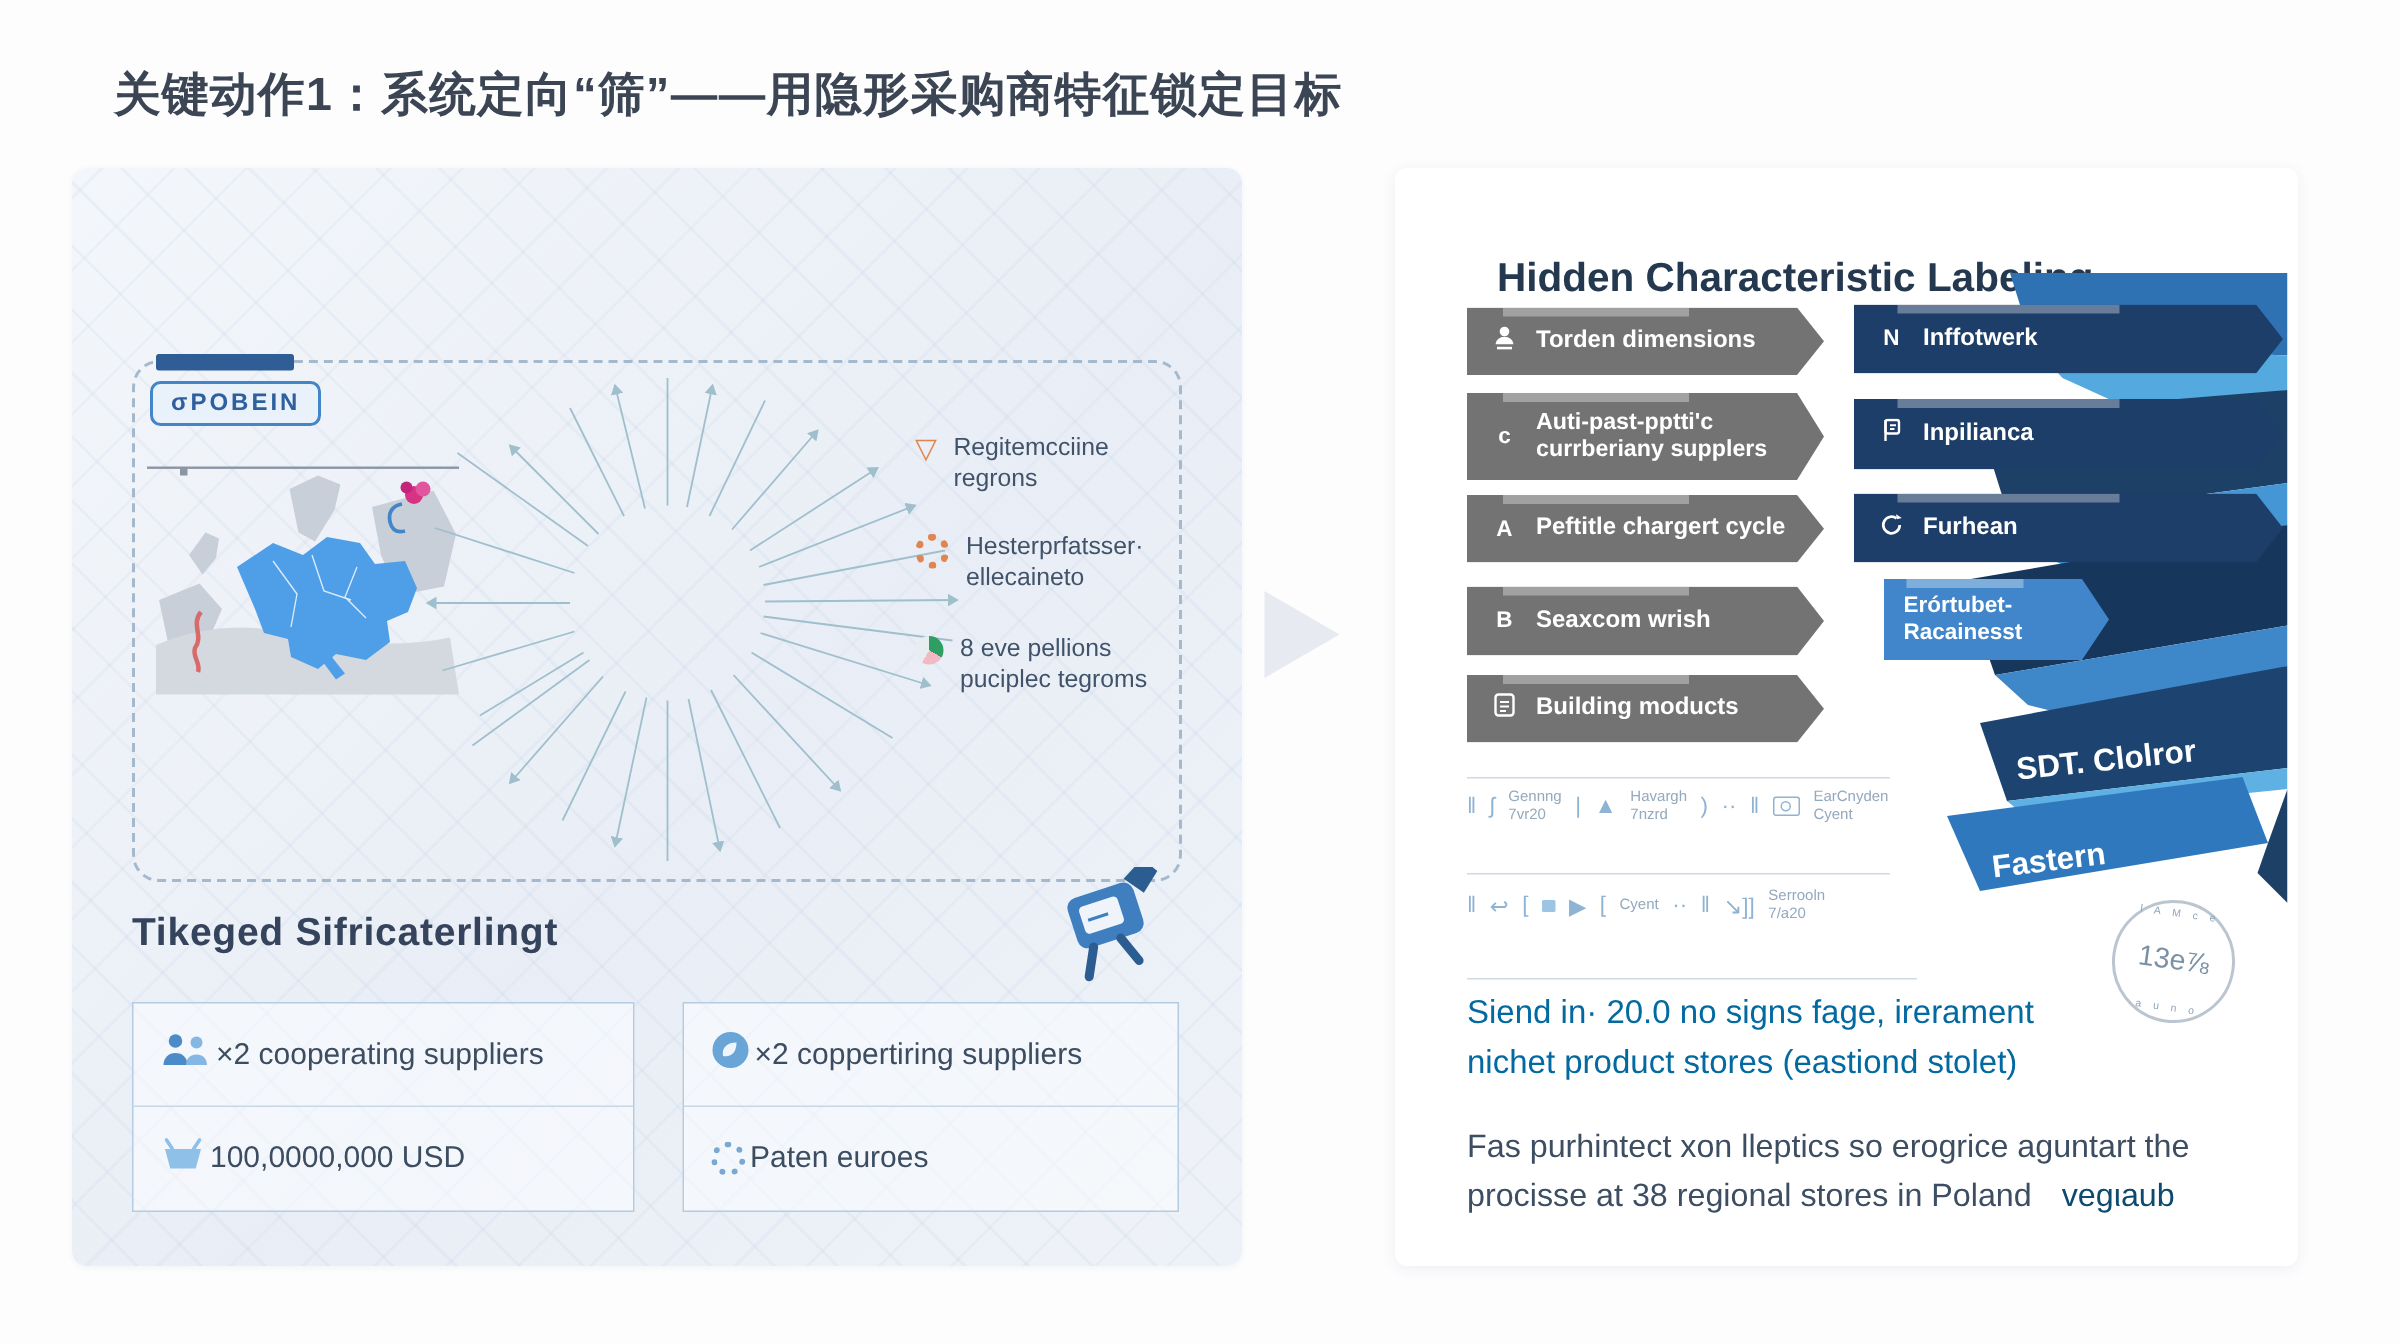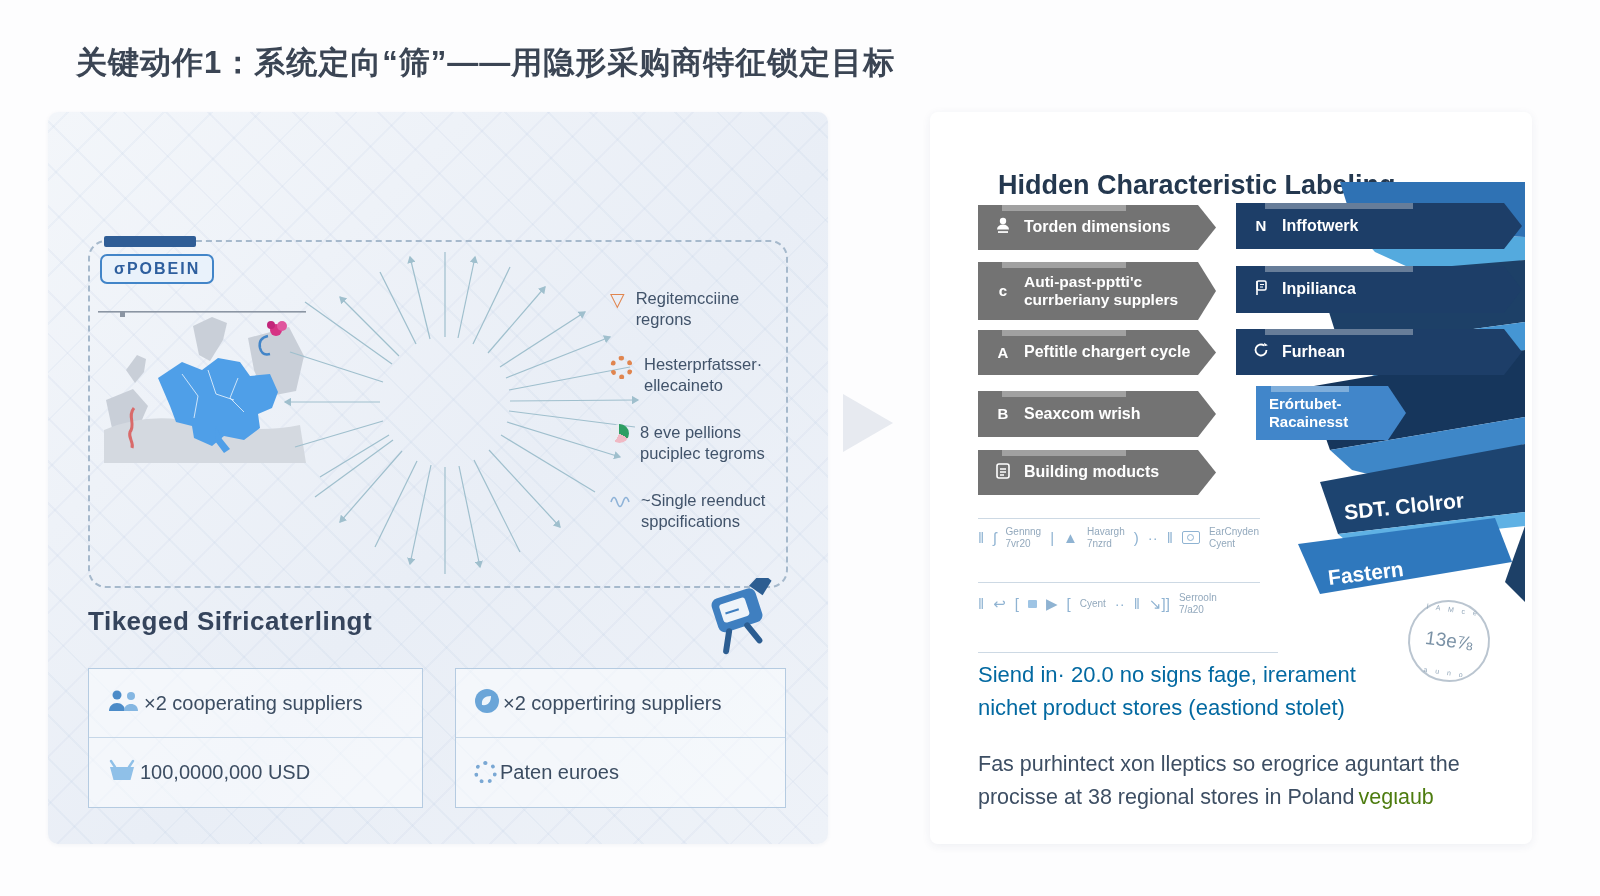--- a/index.html
+++ b/index.html
@@ -84,21 +84,21 @@
   .camlens::after{content:"";position:absolute;left:4px;top:1.5px;width:5px;height:5px;
     border:1.5px solid #8fb3d2;border-radius:50%;}
   .bluesq{display:inline-block;width:9px;height:8px;background:#9ec4e4;border-radius:1px;}
   .stamp{position:absolute;left:478px;top:488px;width:78px;height:78px;border:2px solid rgba(130,150,170,.55);
     border-radius:50%;color:#7b92a6;transform:rotate(8deg);z-index:2;
     display:flex;align-items:center;justify-content:center;font-size:19px;}
   .ring{position:absolute;left:0;right:0;text-align:center;font-size:7px;letter-spacing:3px;color:#90a5b8;}
   .ring.top{top:4px}.ring.bottom{bottom:4px}
   .gray-note{position:absolute;left:48px;top:546px;font-size:22px;color:#0369a1;line-height:1.5;z-index:2;}
   .dark-note{position:absolute;left:48px;top:636px;font-size:21.5px;color:#3d4e63;line-height:1.55;z-index:2;}
-  .lightword{color:#4d7c0f;margin-left:4px;text-align:right;}
+  .lightword{color:#0c4a6e;margin-left:20px;text-align:right;}
 </style>
 </head>
 <body>
 
 <div id="stage">
 
   <h1 class="title">关键动作1：系统定向“筛”——用隐形采购商特征锁定目标</h1>
 
   <section class="card-left">
 
@@ -180,31 +180,20 @@
           <span>ellecaineto</span>
         </span>
       </div>
       <div class="spoke-label sl3">
         <span class="sp-icon pieic"></span>
         <span class="sp-text">
           <span>8 eve pellions</span><br>
           <span>puciplec tegroms</span>
         </span>
       </div>
-      <div class="spoke-label sl4">
-        <span class="sp-icon">
-          <svg width="20" height="14" viewBox="0 0 20 14">
-              <path d="M1 8c2-6 4-6 6 0s4 6 6 0 4-6 6 0" stroke="#8fb3d8" fill="none" stroke-width="1.6"></path>
-            </svg>
-        </span>
-        <span class="sp-text">
-          <span>~Single reenduct</span><br>
-          <span>sppcifications</span>
-        </span>
-      </div>
     </div>
 
     <div class="lp-subheading">Tikeged Sifricaterlingt</div>
 
     <svg class="satellite" width="95" height="80" viewBox="0 0 95 80">
       <g transform="rotate(-18 47 35)">
         <path d="M64 12 l16 -9 7 11 -13 11 z" fill="#2c5d91"></path>
         <rect x="22" y="14" width="46" height="35" rx="7" fill="#3f7fc0"></rect>
         <rect x="29" y="21" width="27" height="19" rx="3" fill="#eef4fa"></rect>
         <path d="M33 31 h14" stroke="#3f7fc0" stroke-width="2"></path>

